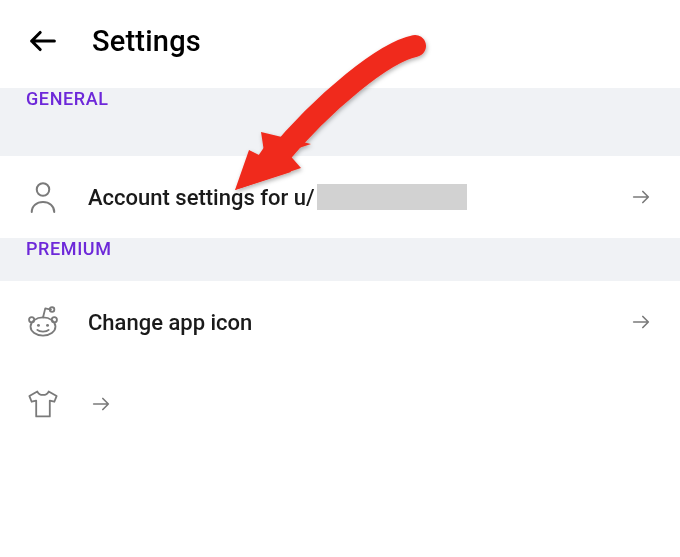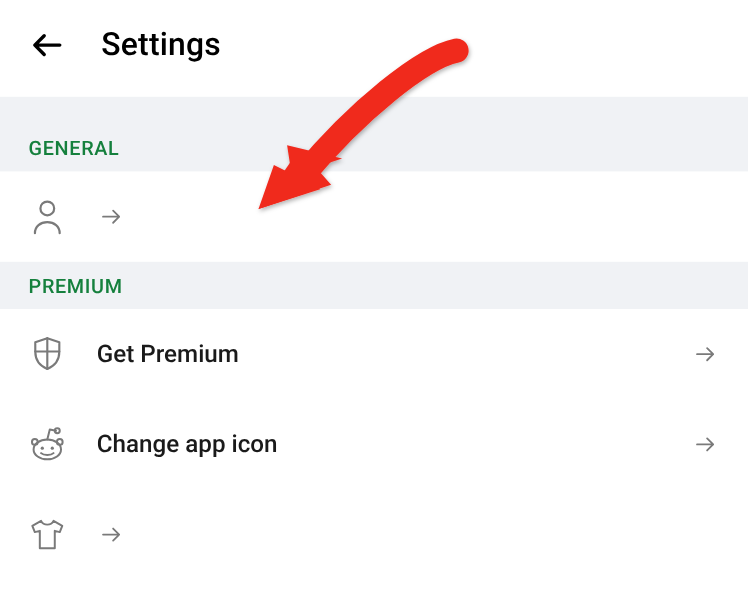--- a/index.html
+++ b/index.html
@@ -3,21 +3,21 @@
   <meta charset="utf-8">
   <style>
     * { margin:0; padding:0; box-sizing:border-box; -webkit-font-smoothing:antialiased; }
     body { font-family:-apple-system, BlinkMacSystemFont, "Segoe UI", Roboto, Helvetica, Arial, sans-serif; width:680px; height:557px; background:#fff; overflow:hidden; position:relative; }
     .screen { width:100%; height:100%; display:flex; flex-direction:column; }
 
     .header { height:88px; display:flex; align-items:center; padding:0 26px 6px 26px; background:#fff; }
     .back-btn { width:40px; height:40px; display:flex; align-items:center; justify-content:flex-start; margin-right:26px; }
     .title { font-size:29px; font-weight:500; color:#000; letter-spacing:.2px; }
 
-    .section-header { background:#f0f2f5; color:#15803d; font-size:18px; font-weight:500; letter-spacing:.6px; padding:10px 26px; display:flex; align-items:flex-end; padding-bottom:10px; }
+    .section-header { background:#f0f2f5; color:#6d28d9; font-size:18px; font-weight:500; letter-spacing:.6px; padding:0 26px; display:flex; align-items:flex-start; padding-bottom:10px; }
     .section-header.general { height:68px; }
     .section-header.premium { height:43px; }
 
     .item { background:#fff; display:flex; align-items:center; padding:0 26px; height:82px; }
     .item.first { height:82px; margin-top:0; }
     .item-icon { width:34px; display:flex; justify-content:center; align-items:center; margin-right:28px; flex-shrink:0; }
     .item-label { font-size:22px; color:#1a1a1a; font-weight:500; flex:1; display:flex; align-items:center; white-space:nowrap; }
     .redact { display:inline-block; width:150px; height:26px; background:#d2d2d2; margin-left:2px; }
     .item-chevron { width:26px; display:flex; justify-content:center; align-items:center; flex-shrink:0; }
 
@@ -45,45 +45,35 @@
     <span>GENERAL</span>
   </div>
 
   <div class="item first">
     <div class="item-icon">
       <svg width="30" height="34" viewBox="0 0 24 26">
         <circle class="icon-stroke" cx="12" cy="7" r="5"></circle>
         <path class="icon-stroke" d="M3 25c0-5 4-8 9-8s9 3 9 8"></path>
       </svg>
     </div>
+    <div class="item-label">
+      <span>Account settings for u/</span>
+        <span class="redact"></span>
+    </div>
     <div class="item-chevron">
       <svg width="22" height="22" viewBox="0 0 24 24">
           <path d="M4 12h16M14 6l6 6-6 6" stroke="#7a7a7a" stroke-width="1.8" fill="none" stroke-linecap="round" stroke-linejoin="round"></path>
         </svg>
     </div>
   </div>
 
   <div class="section-header premium">
     <span>PREMIUM</span>
   </div>
 
-  <div class="item">
-    <div class="item-icon">
-      <svg width="30" height="34" viewBox="0 0 24 28">
-        <path class="icon-stroke" d="M12 2l9 3v7c0 7-4 11-9 13-5-2-9-6-9-13V5l9-3z"></path>
-        <path class="icon-stroke" d="M12 2v23M3 12h18"></path>
-      </svg>
-    </div>
-    <div class="item-label">Get Premium</div>
-    <div class="item-chevron">
-      <svg width="22" height="22" viewBox="0 0 24 24">
-          <path d="M4 12h16M14 6l6 6-6 6" stroke="#7a7a7a" stroke-width="1.8" fill="none" stroke-linecap="round" stroke-linejoin="round"></path>
-        </svg>
-    </div>
-  </div>
 
   <div class="item">
     <div class="item-icon">
       <svg width="34" height="32" viewBox="0 0 30 28">
         <g class="icon-stroke">
         <ellipse cx="15" cy="18" rx="11" ry="8"></ellipse>
         <circle cx="5" cy="12" r="2.3"></circle>
         <circle cx="25" cy="12" r="2.3"></circle>
         <path d="M15 10l2-8 5 1"></path>
         <circle cx="23" cy="3" r="2"></circle>

